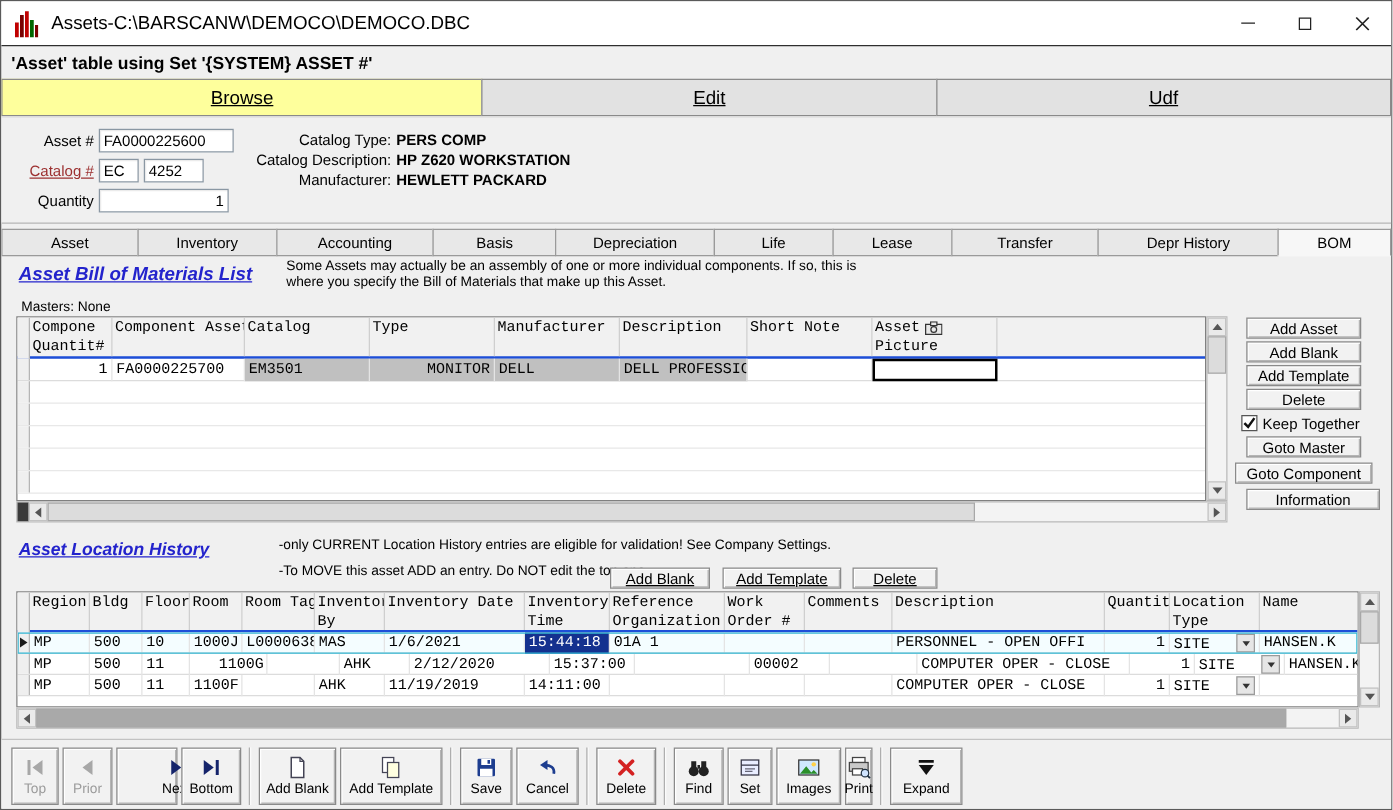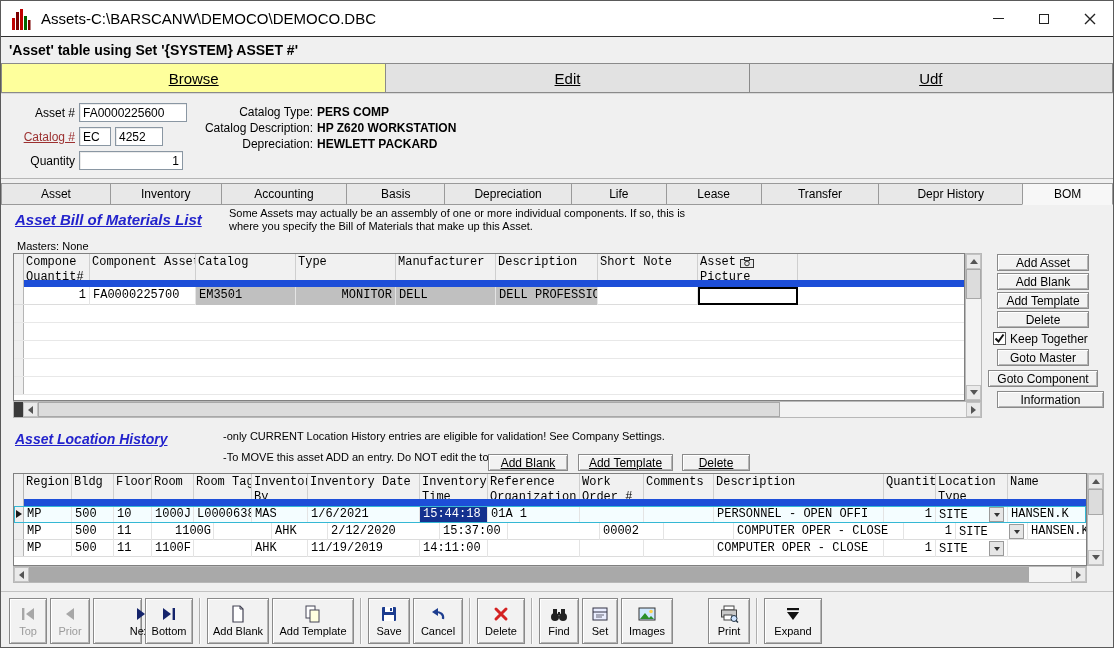--- a/index.html
+++ b/index.html
@@ -35,21 +35,21 @@
   .dtabs { position:absolute; left:0; top:182px; width:100%; height:22px; display:flex; }
   .dtab { height:22px; border:1px solid #9a9a9a; display:flex; align-items:center; justify-content:center; font-size:12px; background:#e8e8e8; }
   .dtab + .dtab { margin-left:-1px; }
   .dtab.active { background:#f7f7f7; border-bottom-color:#f7f7f7; }
 
   .sechead { position:absolute; color:#2323cc; font-weight:bold; font-style:italic; text-decoration:underline; }
   .helptext { position:absolute; font-size:11px; }
 
   
   .grid { position:absolute; background:#fff; border:1px solid #808080; overflow:hidden; font-family:"Liberation Mono", monospace; }
-  .ghead { display:flex; background:#f1f1f1; border-bottom:7px solid #1d4ed8; }
+  .ghead { display:flex; background:#f1f1f1; border-bottom:2px solid #1d4ed8; }
   .ghc { font-size:12px; line-height:15px; padding:1px 2px; border-right:1px solid #cfcfcf; overflow:hidden; white-space:nowrap; flex:none; }
   .gsel { width:10px; background:#efefef; border-right:1px solid #b5b5b5; flex:none; display:flex; align-items:center; justify-content:center; }
   .grow { display:flex; border-bottom:1px solid #dcdcdc; }
   .gc { font-size:12px; padding:0 3px; border-right:1px solid #e4e4e4; overflow:hidden; white-space:nowrap; flex:none; }
   .bom-gc { line-height:17px; height:18px; }
   .loc-gc { line-height:16px; height:17px; }
   .gempty { border-bottom:1px solid #e8e8e8; display:flex; }
   .sel-silver { background:#c0c0c0; }
   .sel-navy { background:#14318f; color:#fff; }
   .cell-focus { border:2px solid #000; padding:0 1px; }
@@ -136,21 +136,21 @@
 
     <div class="flabel" style="left:0;top:60px;width:74px;padding-left:19px;">Quantity</div>
     <input class="inp" style="left: 78px; top: 57px; width: 104px; text-align: right;" value="1">
 
     <div class="flabel" style="left:112px;top:11px;width:200px;">Catalog Type:</div>
     <div class="fvalue" style="left:316px;top:11px;">PERS COMP</div>
 
     <div class="flabel" style="left:112px;top:27px;width:200px;">Catalog Description:</div>
     <div class="fvalue" style="left:316px;top:27px;">HP Z620 WORKSTATION</div>
 
-    <div class="flabel" style="left:112px;top:43px;width:200px;">Depreciation:</div>
+    <div class="flabel" style="left:112px;top:43px;width:200px;">Manufacturer:</div>
     <div class="fvalue" style="left:316px;top:43px;">HEWLETT PACKARD</div>
   </div>
 
   <div class="dtabs">
     <div class="dtab" style="width:110px;">Asset</div>
     <div class="dtab" style="width:112px;">Inventory</div>
     <div class="dtab" style="width:127px;">Accounting</div>
     <div class="dtab" style="width:99px;">Basis</div>
     <div class="dtab" style="width:128px;">Depreciation</div>
     <div class="dtab" style="width:96px;">Life</div>
@@ -560,21 +560,21 @@
     <div class="tool btn3d" style="width:52px;">
       <span class="ticon">
           <svg width="20" height="20" viewBox="0 0 20 20">
             <rect x="2" y="4" width="16" height="12" fill="#cfe8ff" stroke="#333"></rect>
             <path d="M3 15 l5-6 4 5 2-2 3 3 z" fill="#2a8f2a"></path>
             <circle cx="14" cy="7.5" r="1.8" fill="#ffd24a"></circle>
           </svg>
         </span>
       <span>Images</span>
     </div>
-    <div class="tool btn3d" style="width:42px;margin-left:32px;">
+    <div class="tool btn3d" style="width:22px;">
       <span class="ticon">
           <svg width="20" height="20" viewBox="0 0 20 20">
             <rect x="5" y="2" width="10" height="4" fill="#fff" stroke="#444"></rect>
             <rect x="2.5" y="6" width="15" height="7" fill="#c9c9c9" stroke="#444"></rect>
             <rect x="5" y="11" width="8" height="5" fill="#fff" stroke="#444"></rect>
             <circle cx="15" cy="14.5" r="3" fill="#cfe4ff" stroke="#234"></circle>
             <path d="M17 16.5 l2 2" stroke="#234" stroke-width="1.5"></path>
           </svg>
         </span>
       <span>Print</span>

